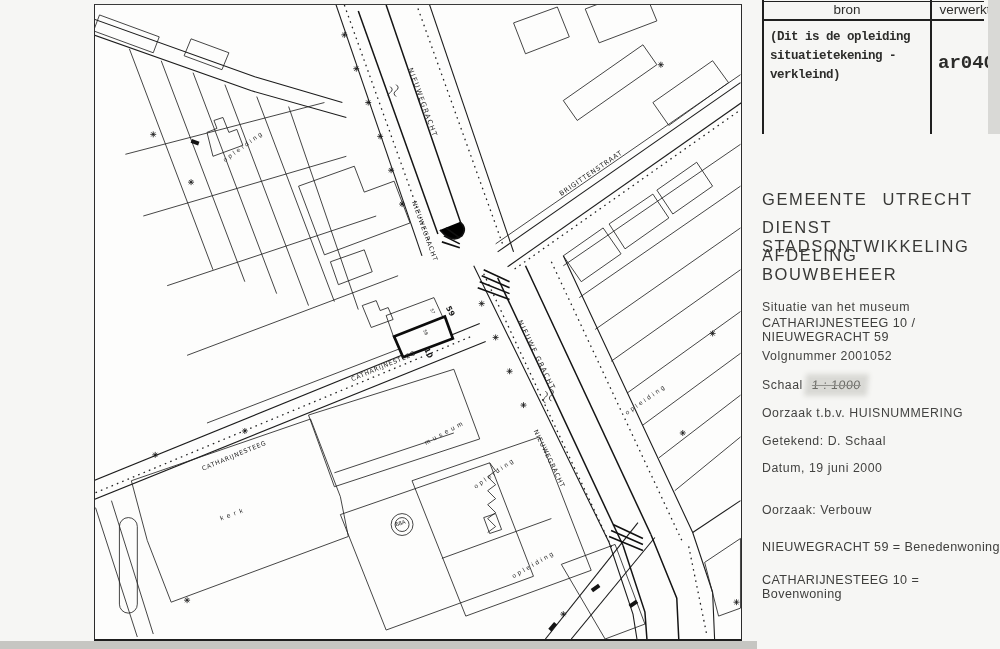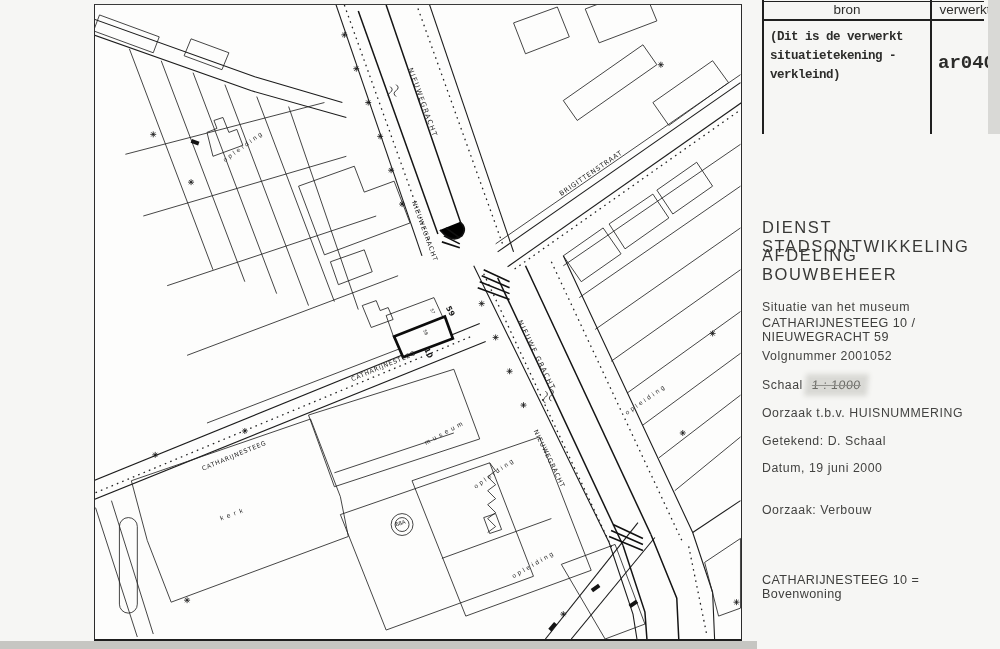--- a/index.html
+++ b/index.html
@@ -252,41 +252,43 @@
 </div>
 
 <div class="reg-table">
   <div class="hl-top"></div>
   <div class="vline vl-left"></div>
   <div class="vline vl-mid"></div>
   <div class="vline vl-right"></div>
   <div class="reg-head c1">bron</div>
   <div class="reg-head c2">verwerkt</div>
   <div class="hl-head"></div>
-  <div class="reg-note">(Dit is de verwerkt
+  <div class="reg-note">(Dit is de opleiding
 situatietekening -
 verkleind)</div>
   <div class="reg-code">ar0402</div>
 </div>
 
 <div class="panel">
+  <div class="org-line" style="top:190px;">GEMEENTE  UTRECHT</div>
   <div class="org-line" style="top:246px;">AFDELING BOUWBEHEER</div>
   <div class="org-line" style="top:218px;">DIENST STADSONTWIKKELING</div>
 
   <div class="t-small" style="top:300px;">Situatie van het museum</div>
   <div class="t-caps" style="top:316px;">CATHARIJNESTEEG 10 / NIEUWEGRACHT 59</div>
 
   <div class="t-small" style="top:349px;">Volgnummer 2001052</div>
 
   <div class="t-small" style="top:378px;">
     <span>Schaal</span><span class="smudge">1 : 1000</span>
   </div>
 
   <div class="t-small" style="top:406px;">Oorzaak t.b.v. HUISNUMMERING</div>
   <div class="t-small" style="top:434px;">Getekend: D. Schaal</div>
   <div class="t-small" style="top:461px;">Datum, 19 juni 2000</div>
   <div class="t-small" style="top:503px;">Oorzaak: Verbouw</div>
 
+  <div class="t-caps" style="top:540px;">NIEUWEGRACHT 59 = Benedenwoning</div>
   <div class="t-caps" style="top:573px;">CATHARIJNESTEEG 10 = Bovenwoning</div>
 </div>
 
 <div class="scan-bottom"></div>
 <div class="scan-right"></div>
 
 </body></html>

